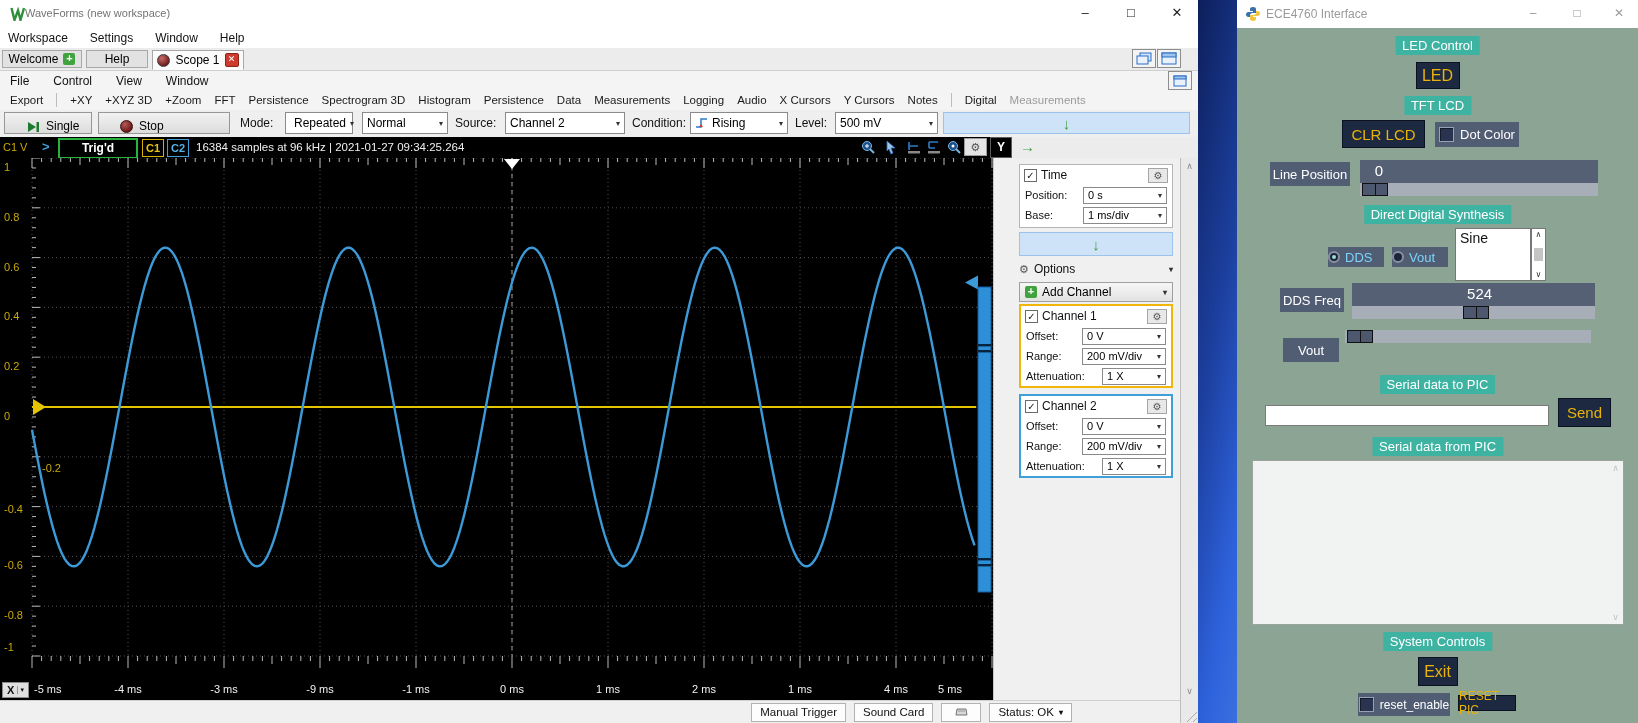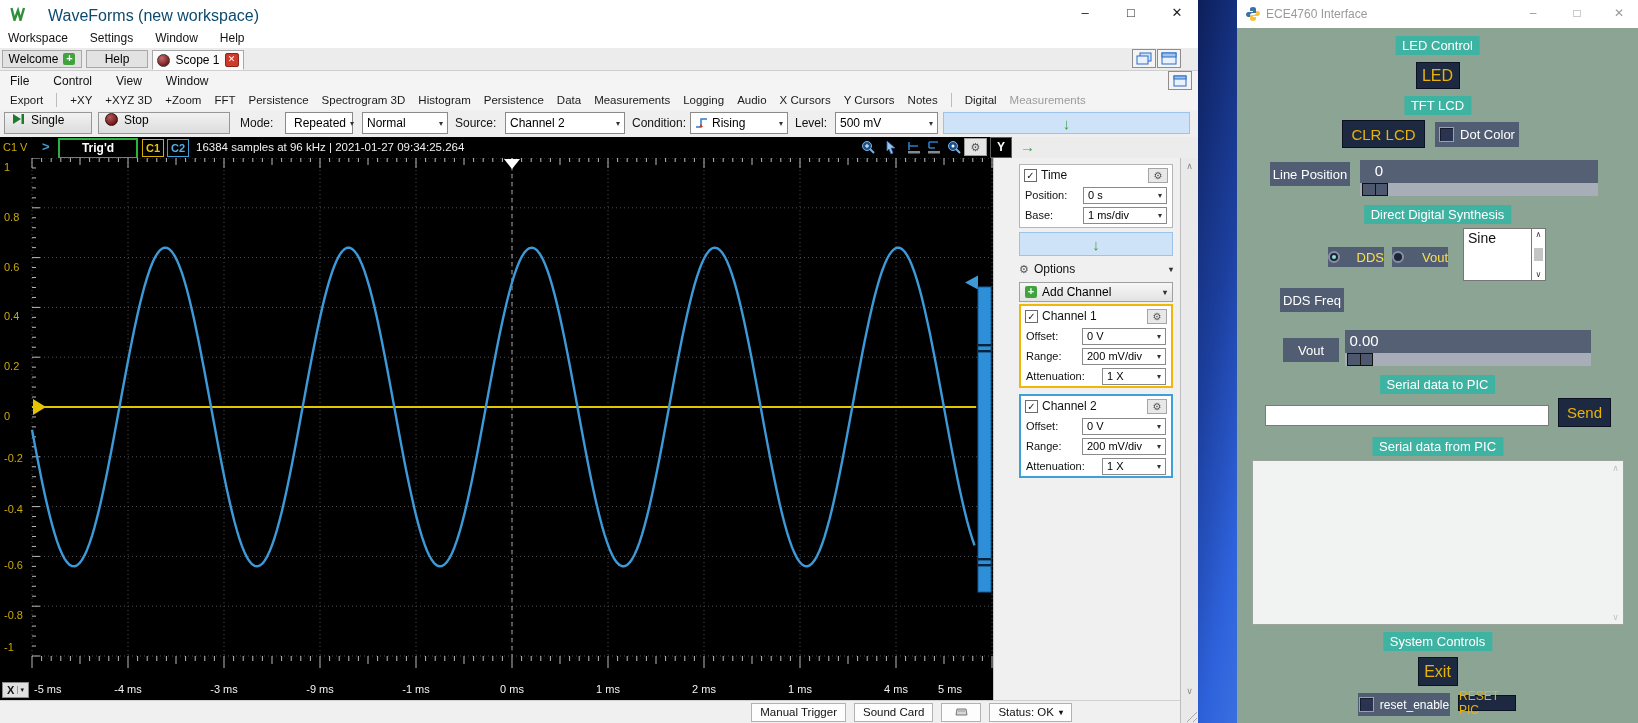--- a/index.html
+++ b/index.html
@@ -1,39 +1,39 @@
 <!DOCTYPE html>
 <html><head>
 <meta charset="utf-8">
 <style>
   html,body{margin:0;padding:0;background:#444;}
   #root{position:relative;width:1638px;height:723px;overflow:hidden;font-family:"Liberation Sans",sans-serif;background:#203a77;}
   
   #wf{position:absolute;left:0;top:0;width:1198px;height:723px;background:#f0f0f0;}
   .titlebar{position:absolute;left:0;top:0;width:100%;height:28px;background:#ffffff;border-bottom:1px solid #e3e3e3;}
   .wflogo{position:absolute;left:10px;top:7px;}
-  .wftitle{position:absolute;left:48px;top:7px;font-size:16px;color:#0c4a6e;}
+  .wftitle{position:absolute;left:25px;top:7px;font-size:11px;color:#737373;}
   .wwb{position:absolute;top:5px;width:26px;text-align:center;font-size:13px;color:#222;}
   .menubar{position:absolute;left:0;top:28px;width:100%;height:20px;background:#fff;border-bottom:1px solid #e0e0e0;display:flex;align-items:center;padding-left:8px;gap:22px;}
   .mitem{font-size:12px;color:#111;}
   .tabbar{position:absolute;left:0;top:48px;width:100%;height:22px;background:#ececec;border-bottom:1px solid #cfcfcf;}
   .tab{position:absolute;top:2px;height:18px;background:#e2e2e2;border:1px solid #a8a8a8;display:flex;align-items:center;justify-content:center;gap:5px;font-size:12px;box-sizing:border-box;}
   .tab.active{background:#fbfbfb;height:20px;border-bottom-color:#fbfbfb;}
   .plusico{width:12px;height:12px;background:#41a33e;color:#fff;font-size:11px;line-height:11px;text-align:center;border-radius:2px;font-weight:bold;}
   .recico{width:11px;height:11px;border-radius:50%;background:radial-gradient(circle at 35% 30%,#c96a6a,#6d1a1a 75%);border:1px solid #3a3a3a;}
   .closico{width:12px;height:12px;background:#cc3b2e;border:1px solid #8e2418;border-radius:2px;color:#fff;font-size:9px;line-height:11px;text-align:center;}
   .winico{position:absolute;top:1px;width:24px;height:19px;background:#f4f4f4;border:1px solid #8d8d8d;display:flex;align-items:center;justify-content:center;box-sizing:border-box;}
   .menubar2{position:absolute;left:0;top:71px;width:100%;height:19px;background:#f4f4f4;border-bottom:1px solid #dcdcdc;display:flex;align-items:center;padding-left:10px;gap:24px;}
   .toolbar{position:absolute;left:0;top:90px;width:100%;height:20px;background:#f4f4f4;border-bottom:1px solid #d5d5d5;display:flex;align-items:center;padding-left:10px;gap:13px;}
   .titem{font-size:11.5px;color:#1a1a1a;white-space:nowrap;}
   .titem.dis{color:#9b9b9b;}
   .tsep{width:1px;height:14px;background:#bdbdbd;}
   .runrow{position:absolute;left:0;top:110px;width:100%;height:27px;background:#efefef;border-bottom:1px solid #cfcfcf;}
   .rlabel{position:absolute;top:6px;font-size:12px;color:#111;}
-  .wfbtn{position:absolute;top:2px;height:22px;background:linear-gradient(#f2f2f2,#dcdcdc);border:1px solid #979797;display:flex;align-items:flex-start;gap:6px;padding-left:6px;font-size:12px;box-sizing:border-box;}
+  .wfbtn{position:absolute;top:2px;height:22px;background:linear-gradient(#f2f2f2,#dcdcdc);border:1px solid #979797;display:flex;align-items:flex-end;gap:6px;padding-left:21px;font-size:12px;box-sizing:border-box;}
   .combo{display:flex;align-items:center;background:#fff;border:1px solid #8a8a8a;font-size:12px;padding:0 4px;box-sizing:border-box;gap:4px;}
   .runrow .combo{position:absolute;top:2px;height:22px;}
   .combo .chv{margin-left:auto;font-size:8px;color:#333;font-style:normal;font-weight:normal;}
   .bluebar{position:absolute;top:2px;left:943px;width:247px;height:22px;background:#cfe3f8;border:1px solid #9dc3ea;display:flex;align-items:center;justify-content:center;box-sizing:border-box;}
   .garrow{color:#3f9e42;font-weight:bold;font-size:15px;line-height:1;}
   .statusrow{position:absolute;left:0;top:137px;width:100%;height:21px;background:#ececec;}
   .sblack{position:absolute;left:0;top:0;width:990px;height:21px;background:#000;}
   .saxis{position:absolute;left:3px;top:4px;color:#c9a909;font-size:11px;}
   .sarr{position:absolute;left:42px;top:2px;color:#3f9fd8;font-weight:bold;font-size:13px;}
   .strig{position:absolute;left:58px;top:1px;width:76px;height:17px;border:2px solid #27b43c;color:#fff;font-weight:bold;font-size:12px;text-align:center;line-height:17px;box-sizing:content-box;}
@@ -91,24 +91,24 @@
   .nbtn{position:absolute;background:#1c2940;color:#eab308;display:flex;align-items:center;justify-content:center;border:1px solid #0b1120;font-size:15px;box-sizing:border-box;}
   .slab{position:absolute;background:#515d73;color:#fff;font-size:13px;display:flex;align-items:center;justify-content:center;box-sizing:border-box;}
   .scheck{position:absolute;background:#515d73;color:#fff;font-size:13px;display:flex;align-items:center;justify-content:center;box-sizing:border-box;}
   .cbx{width:13px;height:13px;background:#2a3450;border:1px solid #98a1b3;box-shadow:inset 1px 1px 0 #121a2c;margin-right:6px;}
   .slider{position:absolute;}
   .sl-bar{position:relative;height:23px;background:#566074;}
   .sl-val{position:absolute;top:2px;color:#fff;font-size:15px;transform:translateX(-50%);white-space:nowrap;}
   .sl-trough{position:relative;height:13px;background:#a7aeb8;}
   .sl-handle{position:absolute;top:0;width:26px;height:13px;background:#4d586e;border:1px solid #111;box-sizing:border-box;}
   .sl-handle:after{content:"";position:absolute;left:50%;top:-1px;bottom:-1px;width:1px;background:#111;}
-  .srad{position:absolute;background:#515d73;color:#fde047;font-size:13px;display:flex;align-items:center;justify-content:space-between;box-sizing:border-box;}
+  .srad{position:absolute;background:#515d73;color:#7dd3fc;font-size:13px;display:flex;align-items:center;justify-content:flex-start;box-sizing:border-box;}
   .rdot{width:12px;height:12px;border-radius:50%;background:#1d2638;border:2px solid #8791a3;margin-right:5px;position:relative;box-sizing:border-box;}
   .rdot.sel:after{content:"";position:absolute;left:2px;top:2px;width:4px;height:4px;border-radius:50%;background:#9adfd6;}
-  .elist{position:absolute;background:#fff;border:1px solid #777;font-size:14px;padding:1px 4px;box-sizing:border-box;color:#111;margin-left:8px;}
+  .elist{position:absolute;background:#fff;border:1px solid #777;font-size:14px;padding:1px 4px;box-sizing:border-box;color:#111;}
   .elsb{position:absolute;width:15px;background:#fff;border:1px solid #777;display:flex;flex-direction:column;align-items:center;justify-content:space-between;font-size:8px;color:#333;box-sizing:border-box;padding:1px 0;}
   .elsb .thumb{width:9px;height:13px;background:#c4c4c4;}
   .eentry{position:absolute;background:#fff;border:1px solid #7a7a7a;box-sizing:border-box;font-size:13px;padding:0 4px;font-family:"Liberation Sans",sans-serif;}
   .etext{position:absolute;background:#f1f3f3;border:1px solid #9aa49c;box-sizing:border-box;}
   .etsb{position:absolute;right:0;top:0;bottom:0;width:15px;display:flex;flex-direction:column;justify-content:space-between;align-items:center;color:#c2c2c2;font-size:9px;padding:2px 0;}
 </style>
 </head>
 <body>
 
 <div id="root">
@@ -582,21 +582,21 @@
           <rect x="978" y="400" width="13" height="2.4" fill="#06243d"></rect>
           <rect x="978" y="406" width="13" height="2.4" fill="#06243d"></rect>
         </svg>
       <div id="ylabels">
           <span style="top: 3px;">1</span>
           <span style="top: 52.8px;">0.8</span>
           <span style="top: 102.6px;">0.6</span>
           <span style="top: 152.4px;">0.4</span>
           <span style="top: 202.2px;">0.2</span>
           <span style="top: 252px;">0</span>
-          <span style="top: 294px;">-0.2</span>
+          <span style="top: 304px; margin-left: 38px;">-0.2</span>
           <span style="top: 345px;">-0.4</span>
           <span style="top: 401.4px;">-0.6</span>
           <span style="top: 451.2px;">-0.8</span>
           <span style="top: 483px;">-1</span>
         </div>
       <div class="xrow">
         <span class="xbtn">
             <span>X</span>
             <i>▾</i>
           </span>
@@ -782,26 +782,31 @@
     <div class="elist" style="left:218px;top:228px;width:76px;height:53px">
       <span>Sine</span>
     </div>
     <div class="elsb" style="left:294px;top:228px;height:53px">
       <span>∧</span>
       <span class="thumb"></span>
       <span>∨</span>
     </div>
 
     <div class="slab" style="left:43px;top:288px;width:64px;height:24px">DDS Freq</div>
+    <div class="slider" id="sl-freq" style="left:115px;top:283px;width:243px">
+      <div class="sl-bar">
+          <span class="sl-val" style="left: 127.63px;">524</span>
+        </div>
+      <div class="sl-trough">
+          <div class="sl-handle" style="left: 110.63px;"></div>
+        </div>
+    </div>
 
     <div class="slab" style="left:46px;top:338px;width:56px;height:24px">Vout</div>
     <div class="slider" id="sl-vout" style="left:108px;top:330px;width:246px">
-      <div class="sl-bar">
-          <span class="sl-val" style="left: 19px;">0.00</span>
-        </div>
       <div class="sl-trough">
           <div class="sl-handle" style="left: 2px;"></div>
         </div>
     </div>
 
     <span class="tlab cen" style="top:375px">Serial data to PIC</span>
     <input class="eentry" style="left: 28px; top: 405px; width: 284px; height: 21px;">
     <div class="nbtn" style="left:321px;top:398px;width:53px;height:29px">Send</div>
 
     <span class="tlab cen" style="top:437px">Serial data from PIC</span>

